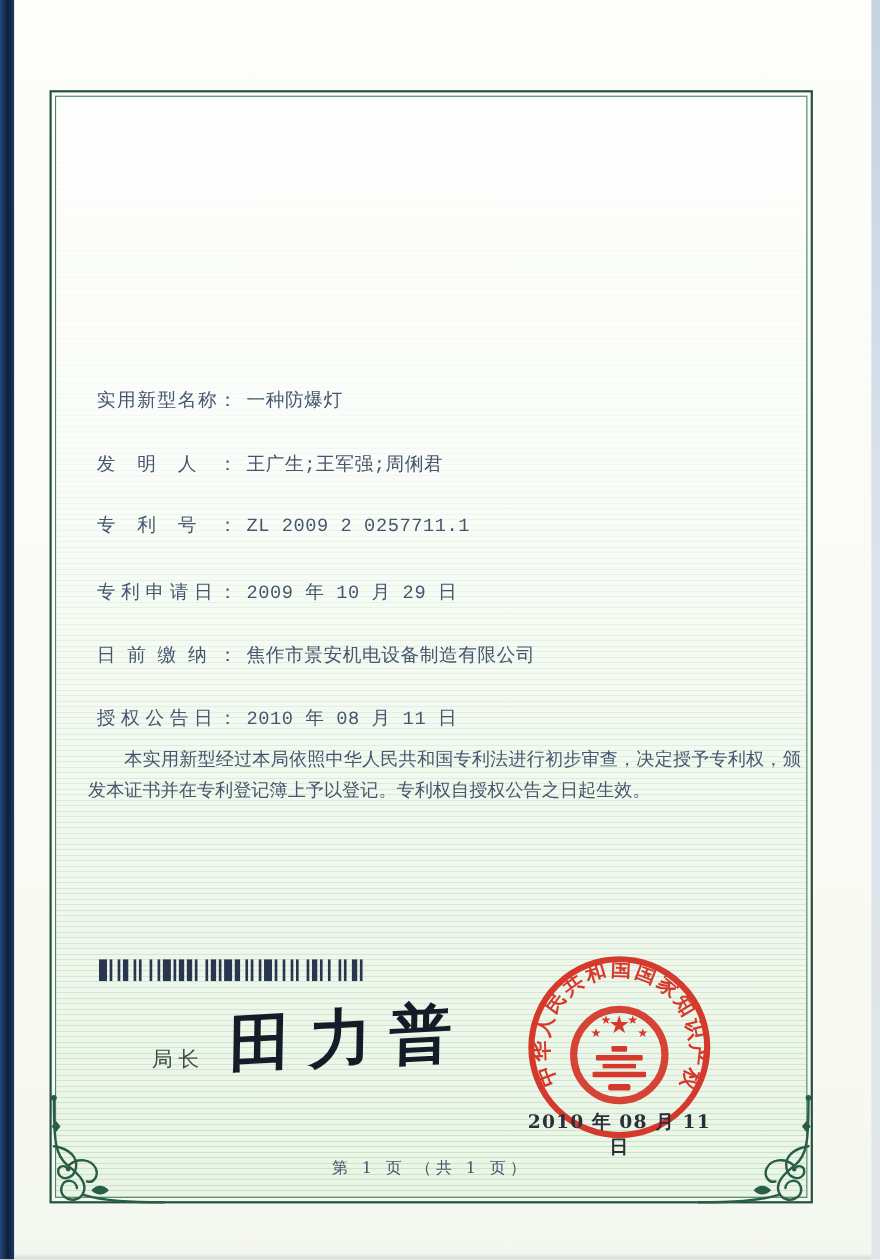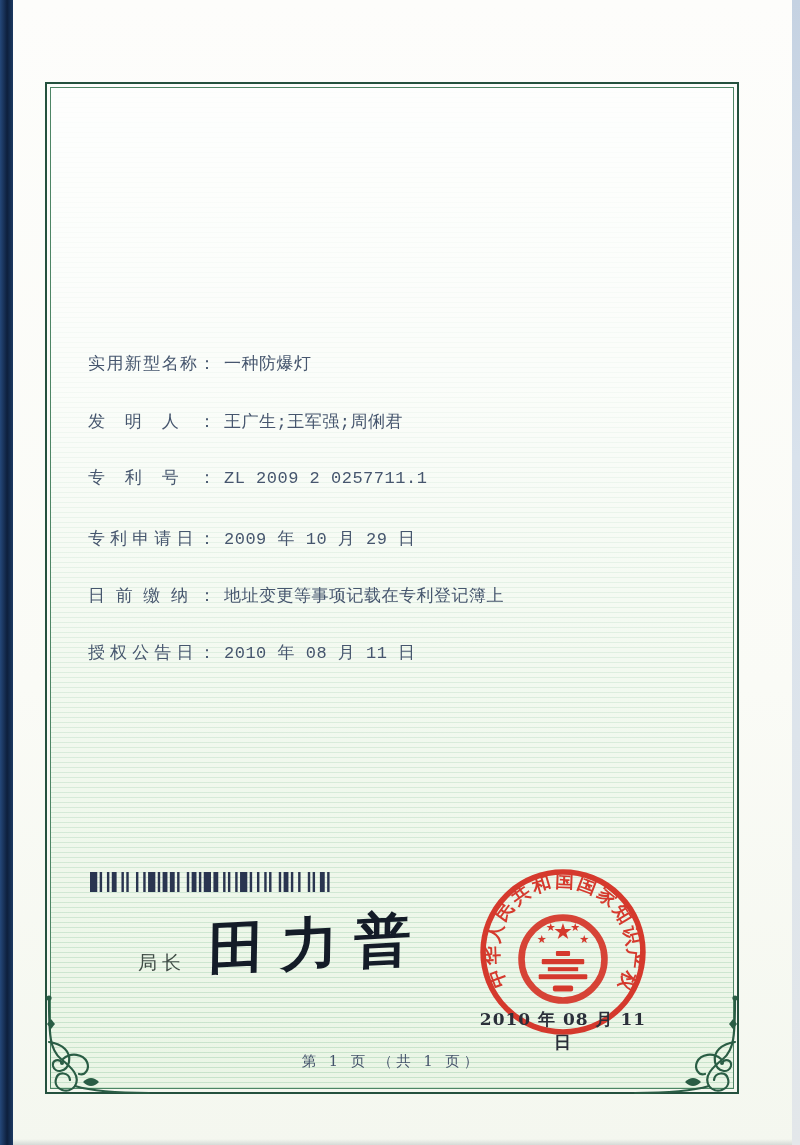--- a/index.html
+++ b/index.html
@@ -141,27 +141,28 @@
 <div class="field" style="top:410px">
   <span class="lbl">发明人：</span><span class="val">王广生;王军强;周俐君</span>
 </div>
 <div class="field" style="top:466px">
   <span class="lbl">专利号：</span><span class="val">ZL 2009 2 0257711.1</span>
 </div>
 <div class="field" style="top:527px">
   <span class="lbl">专利申请日：</span><span class="val">2009 年 10 月 29 日</span>
 </div>
 <div class="field" style="top:584px">
-  <span class="lbl">日前缴纳：</span><span class="val">地址变更等事项记载在专利登记簿上</span>
+  <span class="lbl">日前缴纳：</span><span class="val">焦作市景安机电设备制造有限公司</span>
 </div>
 <div class="field" style="top:641px">
   <span class="lbl">授权公告日：</span><span class="val">2010 年 08 月 11 日</span>
 </div>
 
 <div class="body-text">
+  <p>本实用新型经过本局依照中华人民共和国专利法进行初步审查，决定授予专利权，颁发本证书并在专利登记簿上予以登记。专利权自授权公告之日起生效。</p>
 </div>
 
 <svg class="barcode" id="barcode" viewBox="0 0 242 20" preserveAspectRatio="none">
     <rect x="0.00" y="0" width="7.26" height="20" fill="#2a3550"></rect>
     <rect x="9.68" y="0" width="2.42" height="20" fill="#2a3550"></rect>
     <rect x="16.94" y="0" width="2.42" height="20" fill="#2a3550"></rect>
     <rect x="21.78" y="0" width="4.84" height="20" fill="#2a3550"></rect>
     <rect x="31.46" y="0" width="2.42" height="20" fill="#2a3550"></rect>
     <rect x="36.30" y="0" width="2.42" height="20" fill="#2a3550"></rect>
     <rect x="45.98" y="0" width="2.42" height="20" fill="#2a3550"></rect>

